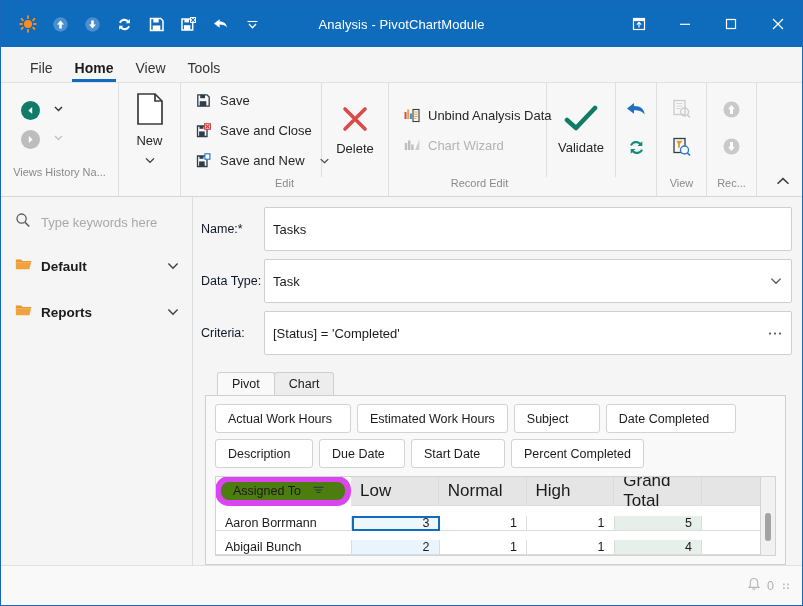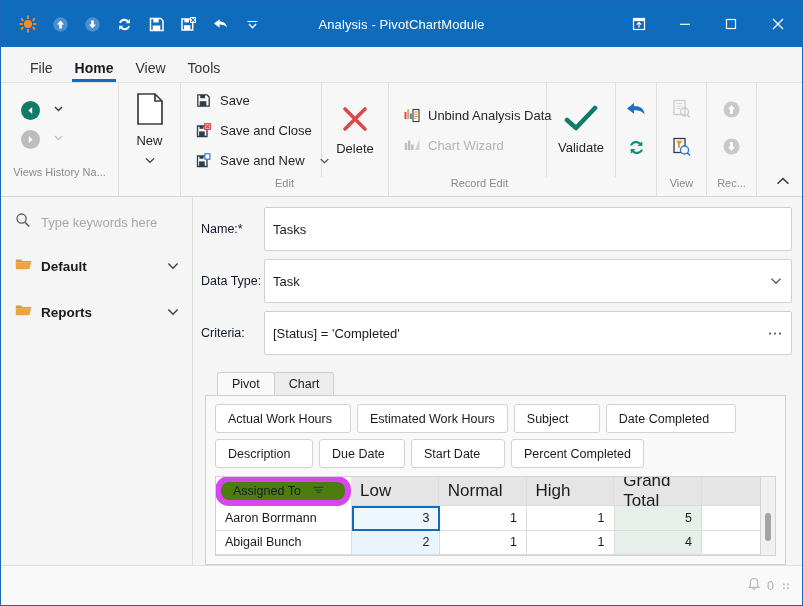--- a/index.html
+++ b/index.html
@@ -228,21 +228,21 @@
     margin: -1px 0 0 -1px;
   }
   .gh {
     flex: 1 1 0; min-width: 0;
     border-right: 1px solid #dcdcdc; border-bottom: 1px solid #dcdcdc;
     display: flex; align-items: center; padding: 0 9px;
     font-size: 17px; color: #1b1b1b;
     background: #e5e5e5;
   }
   .gh.tail { flex: 0 0 58px; border-right: none; }
-  .grow { display: flex; height: 29px; }
+  .grow { display: flex; height: 29px; align-items: flex-end; }
   .gc-head {
     width: 136px; flex: 0 0 136px;
     border-right: 1px solid #dcdcdc; border-bottom: 1px solid #dcdcdc;
     display: flex; align-items: center; padding: 0 9px;
     font-size: 12.5px; color: #1b1b1b; background: #fff;
   }
   .gc {
     flex: 1 1 0; min-width: 0;
     border-right: 1px solid #dcdcdc; border-bottom: 1px solid #dcdcdc;
     display: flex; align-items: center; justify-content: flex-end;

